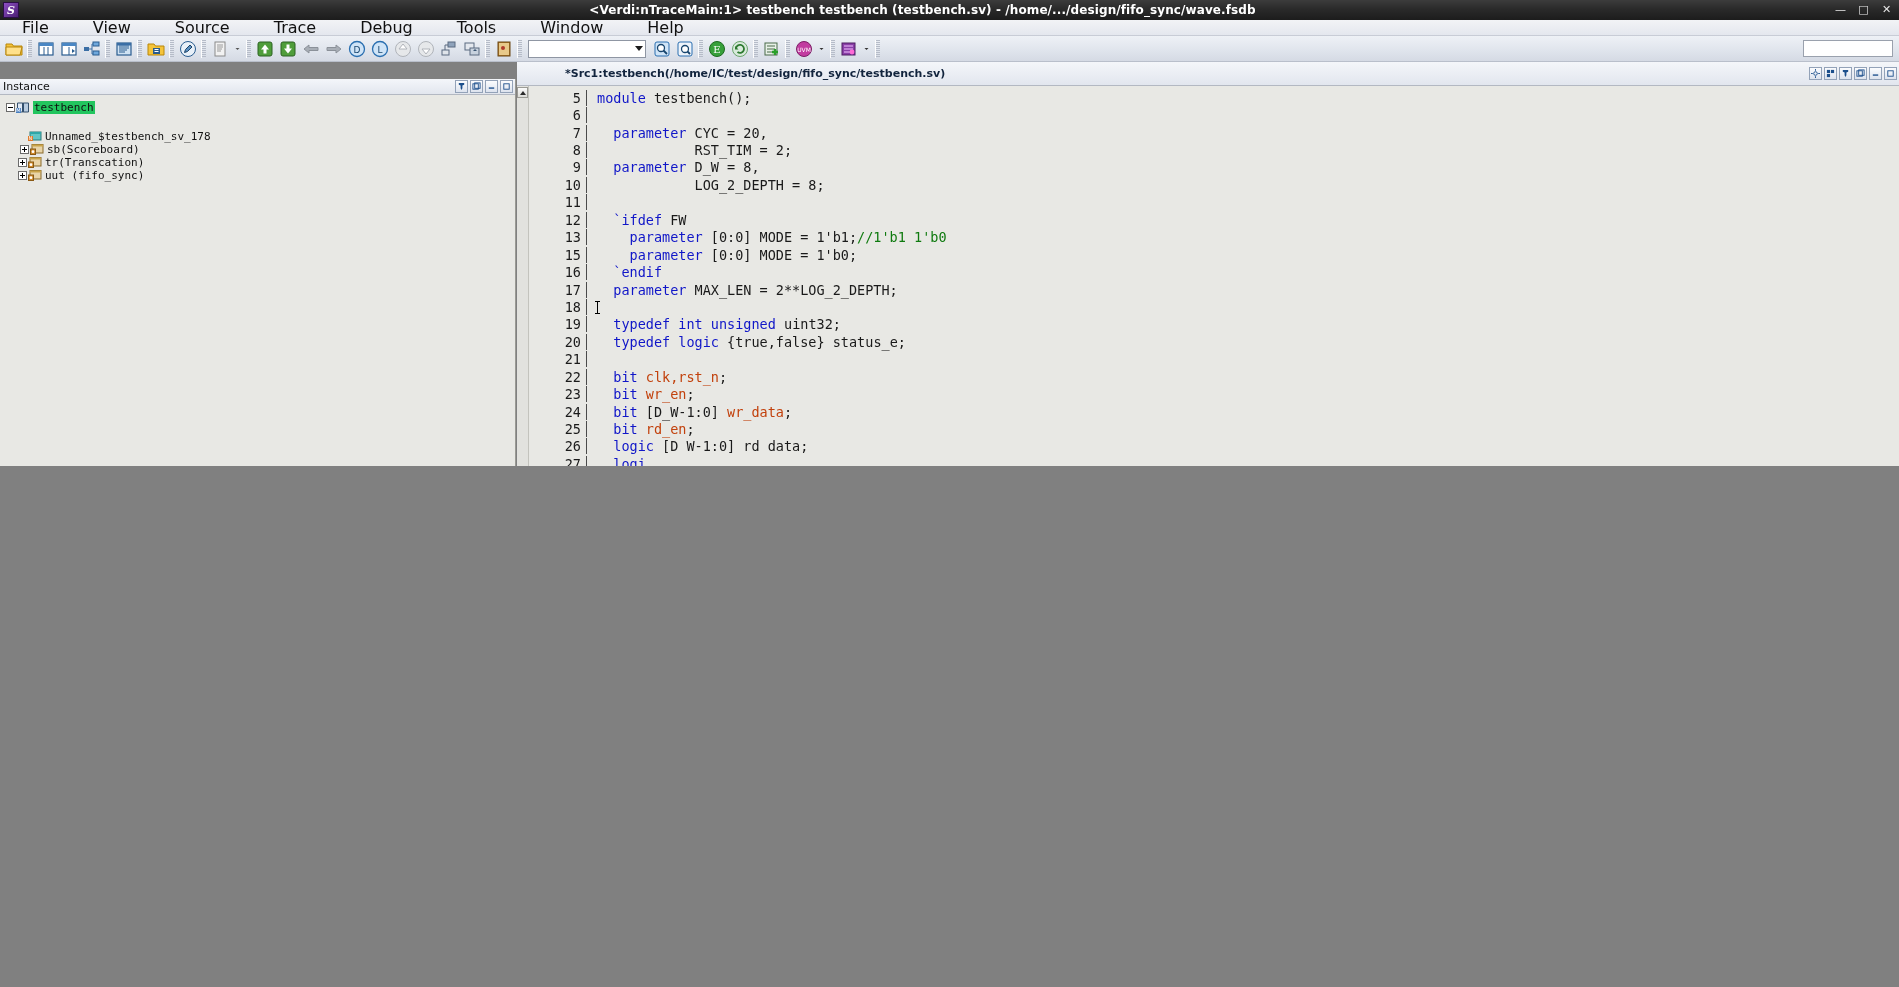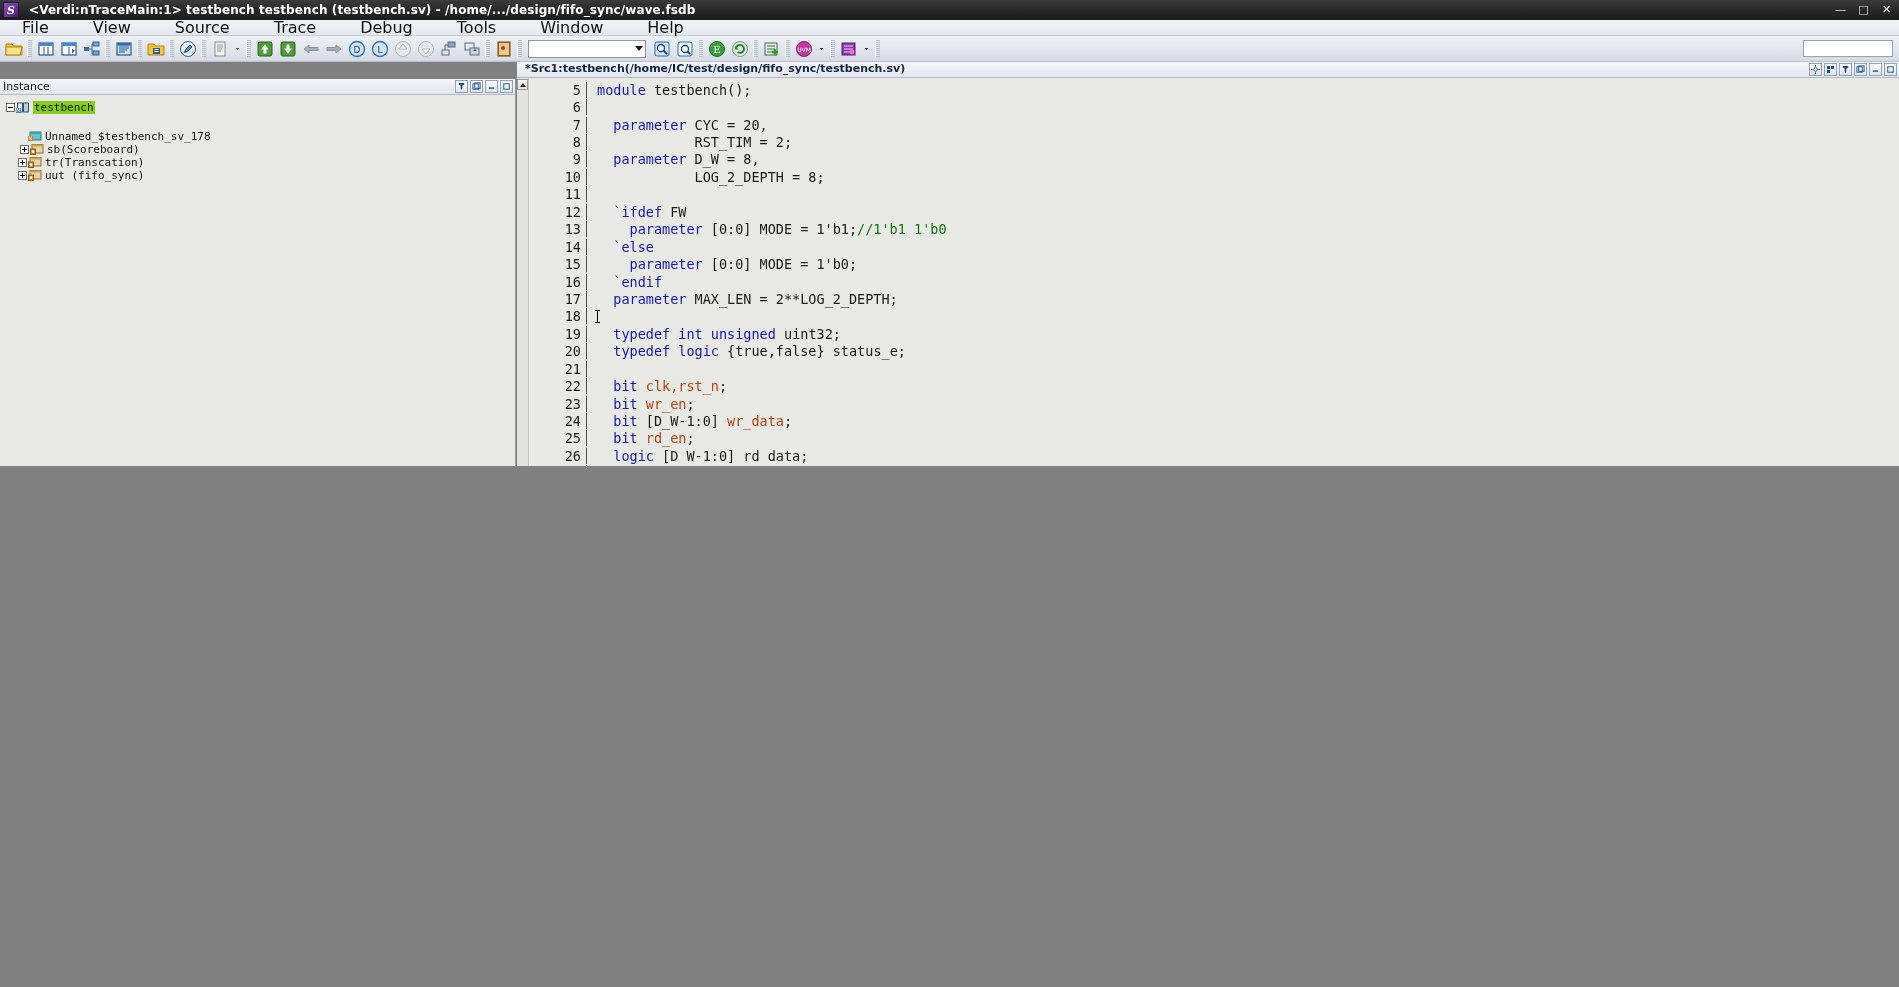--- a/index.html
+++ b/index.html
@@ -19,25 +19,25 @@
   }
   .tb-appicon {
     width: 16px; height: 16px; margin-left: 3px;
     background: linear-gradient(135deg, #8e4fc4, #4a1e73);
     border: 1px solid #2a0f44;
     color: #fff; font-size: 11px; font-weight: bold; font-style: italic;
     display: flex; align-items: center; justify-content: center;
     font-family: "DejaVu Serif", serif;
   }
   .tb-title {
-    flex: 1; text-align: left;
+    flex: 1; text-align: center;
     color: #ffffff; font-size: 12px; font-weight: bold;
     font-family: "DejaVu Sans", sans-serif;
     letter-spacing: 0.1px;
-    white-space: nowrap; overflow: hidden; margin-left: 10px;
+    white-space: nowrap; overflow: hidden;
   }
   .tb-btns { display: flex; align-items: center; margin-right: 4px; }
   .tb-btn {
     width: 17px; height: 14px; margin-left: 6px;
     color: #e8e8e8; font-size: 11px; line-height: 14px;
     text-align: center; font-family: "DejaVu Sans", sans-serif;
   }
 
   
   .menubar {
@@ -129,32 +129,32 @@
     width: 9px; height: 9px; border: 1px solid #6b6b6b; background: #fff;
     position: relative;
   }
   .tw .box::before {
     content:""; position:absolute; left:1px; top:3px; width:5px; height:1px; background:#000;
   }
   .tw.plus .box::after {
     content:""; position:absolute; left:3px; top:1px; width:1px; height:5px; background:#000;
   }
   .ticon { width: 15px; height: 13px; margin-right: 2px; position: relative; }
-  .sel-label { background: #84cc16; padding: 0 1px; }
+  .sel-label { background: #22c55e; padding: 0 1px; }
 
   
   .src-pane {
     position: absolute; left: 517px; top: 62px; width: 1382px; height: 404px;
     background: #e8e8e4;
   }
   .src-tabbar {
-    height: 16px; width: 100%;
+    height: 24px; width: 100%;
     background: linear-gradient(to bottom,#f4f6fa 0%, #e2e6ee 100%);
     border-bottom: 1px solid #b3b8c2;
-    display: flex; 
+    display: flex; align-items: center; padding-left: 40px;
   }
   .src-tab {
     font-size: 11px; font-weight: bold; color: #12243d;
     padding-left: 8px;
     font-family: "DejaVu Sans", sans-serif;
     white-space: nowrap;
   }
   .src-tab-btns { margin-left: auto; display: flex; align-items: center; padding-right: 2px; }
 
   .src-body {
@@ -600,21 +600,20 @@
     <div class="code-area" id="code-area">
         <div class="code-line"><span class="ln">5</span><span class="code-text"><span class="kw">module</span><span class="plain"> testbench();</span></span></div>
         <div class="code-line"><span class="ln">6</span><span class="code-text"></span></div>
         <div class="code-line"><span class="ln">7</span><span class="code-text"><span class="plain">  </span><span class="kw">parameter</span><span class="plain"> CYC = 20,</span></span></div>
         <div class="code-line"><span class="ln">8</span><span class="code-text"><span class="plain">            RST_TIM = 2;</span></span></div>
         <div class="code-line"><span class="ln">9</span><span class="code-text"><span class="plain">  </span><span class="kw">parameter</span><span class="plain"> D_W = 8,</span></span></div>
         <div class="code-line"><span class="ln">10</span><span class="code-text"><span class="plain">            LOG_2_DEPTH = 8;</span></span></div>
         <div class="code-line"><span class="ln">11</span><span class="code-text"></span></div>
         <div class="code-line"><span class="ln">12</span><span class="code-text"><span class="plain">  </span><span class="kw">`ifdef</span><span class="plain"> FW</span></span></div>
         <div class="code-line"><span class="ln">13</span><span class="code-text"><span class="plain">    </span><span class="kw">parameter</span><span class="plain"> [0:0] MODE = 1'b1;</span><span class="cmt">//1'b1 1'b0</span></span></div>
-        <div class="code-line"><span class="ln">14</span><span class="code-text"><span class="plain">  </span><span class="kw">`else</span></span></div>
         <div class="code-line"><span class="ln">15</span><span class="code-text"><span class="plain">    </span><span class="kw">parameter</span><span class="plain"> [0:0] MODE = 1'b0;</span></span></div>
         <div class="code-line"><span class="ln">16</span><span class="code-text"><span class="plain">  </span><span class="kw">`endif</span></span></div>
         <div class="code-line"><span class="ln">17</span><span class="code-text"><span class="plain">  </span><span class="kw">parameter</span><span class="plain"> MAX_LEN = 2**LOG_2_DEPTH;</span></span></div>
         <div class="code-line"><span class="ln">18</span><span class="code-text"><span class="caret"></span></span></div>
         <div class="code-line"><span class="ln">19</span><span class="code-text"><span class="plain">  </span><span class="kw">typedef</span><span class="plain"> </span><span class="kw">int</span><span class="plain"> </span><span class="kw">unsigned</span><span class="plain"> uint32;</span></span></div>
         <div class="code-line"><span class="ln">20</span><span class="code-text"><span class="plain">  </span><span class="kw">typedef</span><span class="plain"> </span><span class="kw">logic</span><span class="plain"> {true,false} status_e;</span></span></div>
         <div class="code-line"><span class="ln">21</span><span class="code-text"></span></div>
         <div class="code-line"><span class="ln">22</span><span class="code-text"><span class="plain">  </span><span class="kw">bit</span><span class="plain"> </span><span class="id">clk,rst_n</span><span class="plain">;</span></span></div>
         <div class="code-line"><span class="ln">23</span><span class="code-text"><span class="plain">  </span><span class="kw">bit</span><span class="plain"> </span><span class="id">wr_en</span><span class="plain">;</span></span></div>
         <div class="code-line"><span class="ln">24</span><span class="code-text"><span class="plain">  </span><span class="kw">bit</span><span class="plain"> [D_W-1:0] </span><span class="id">wr_data</span><span class="plain">;</span></span></div>

